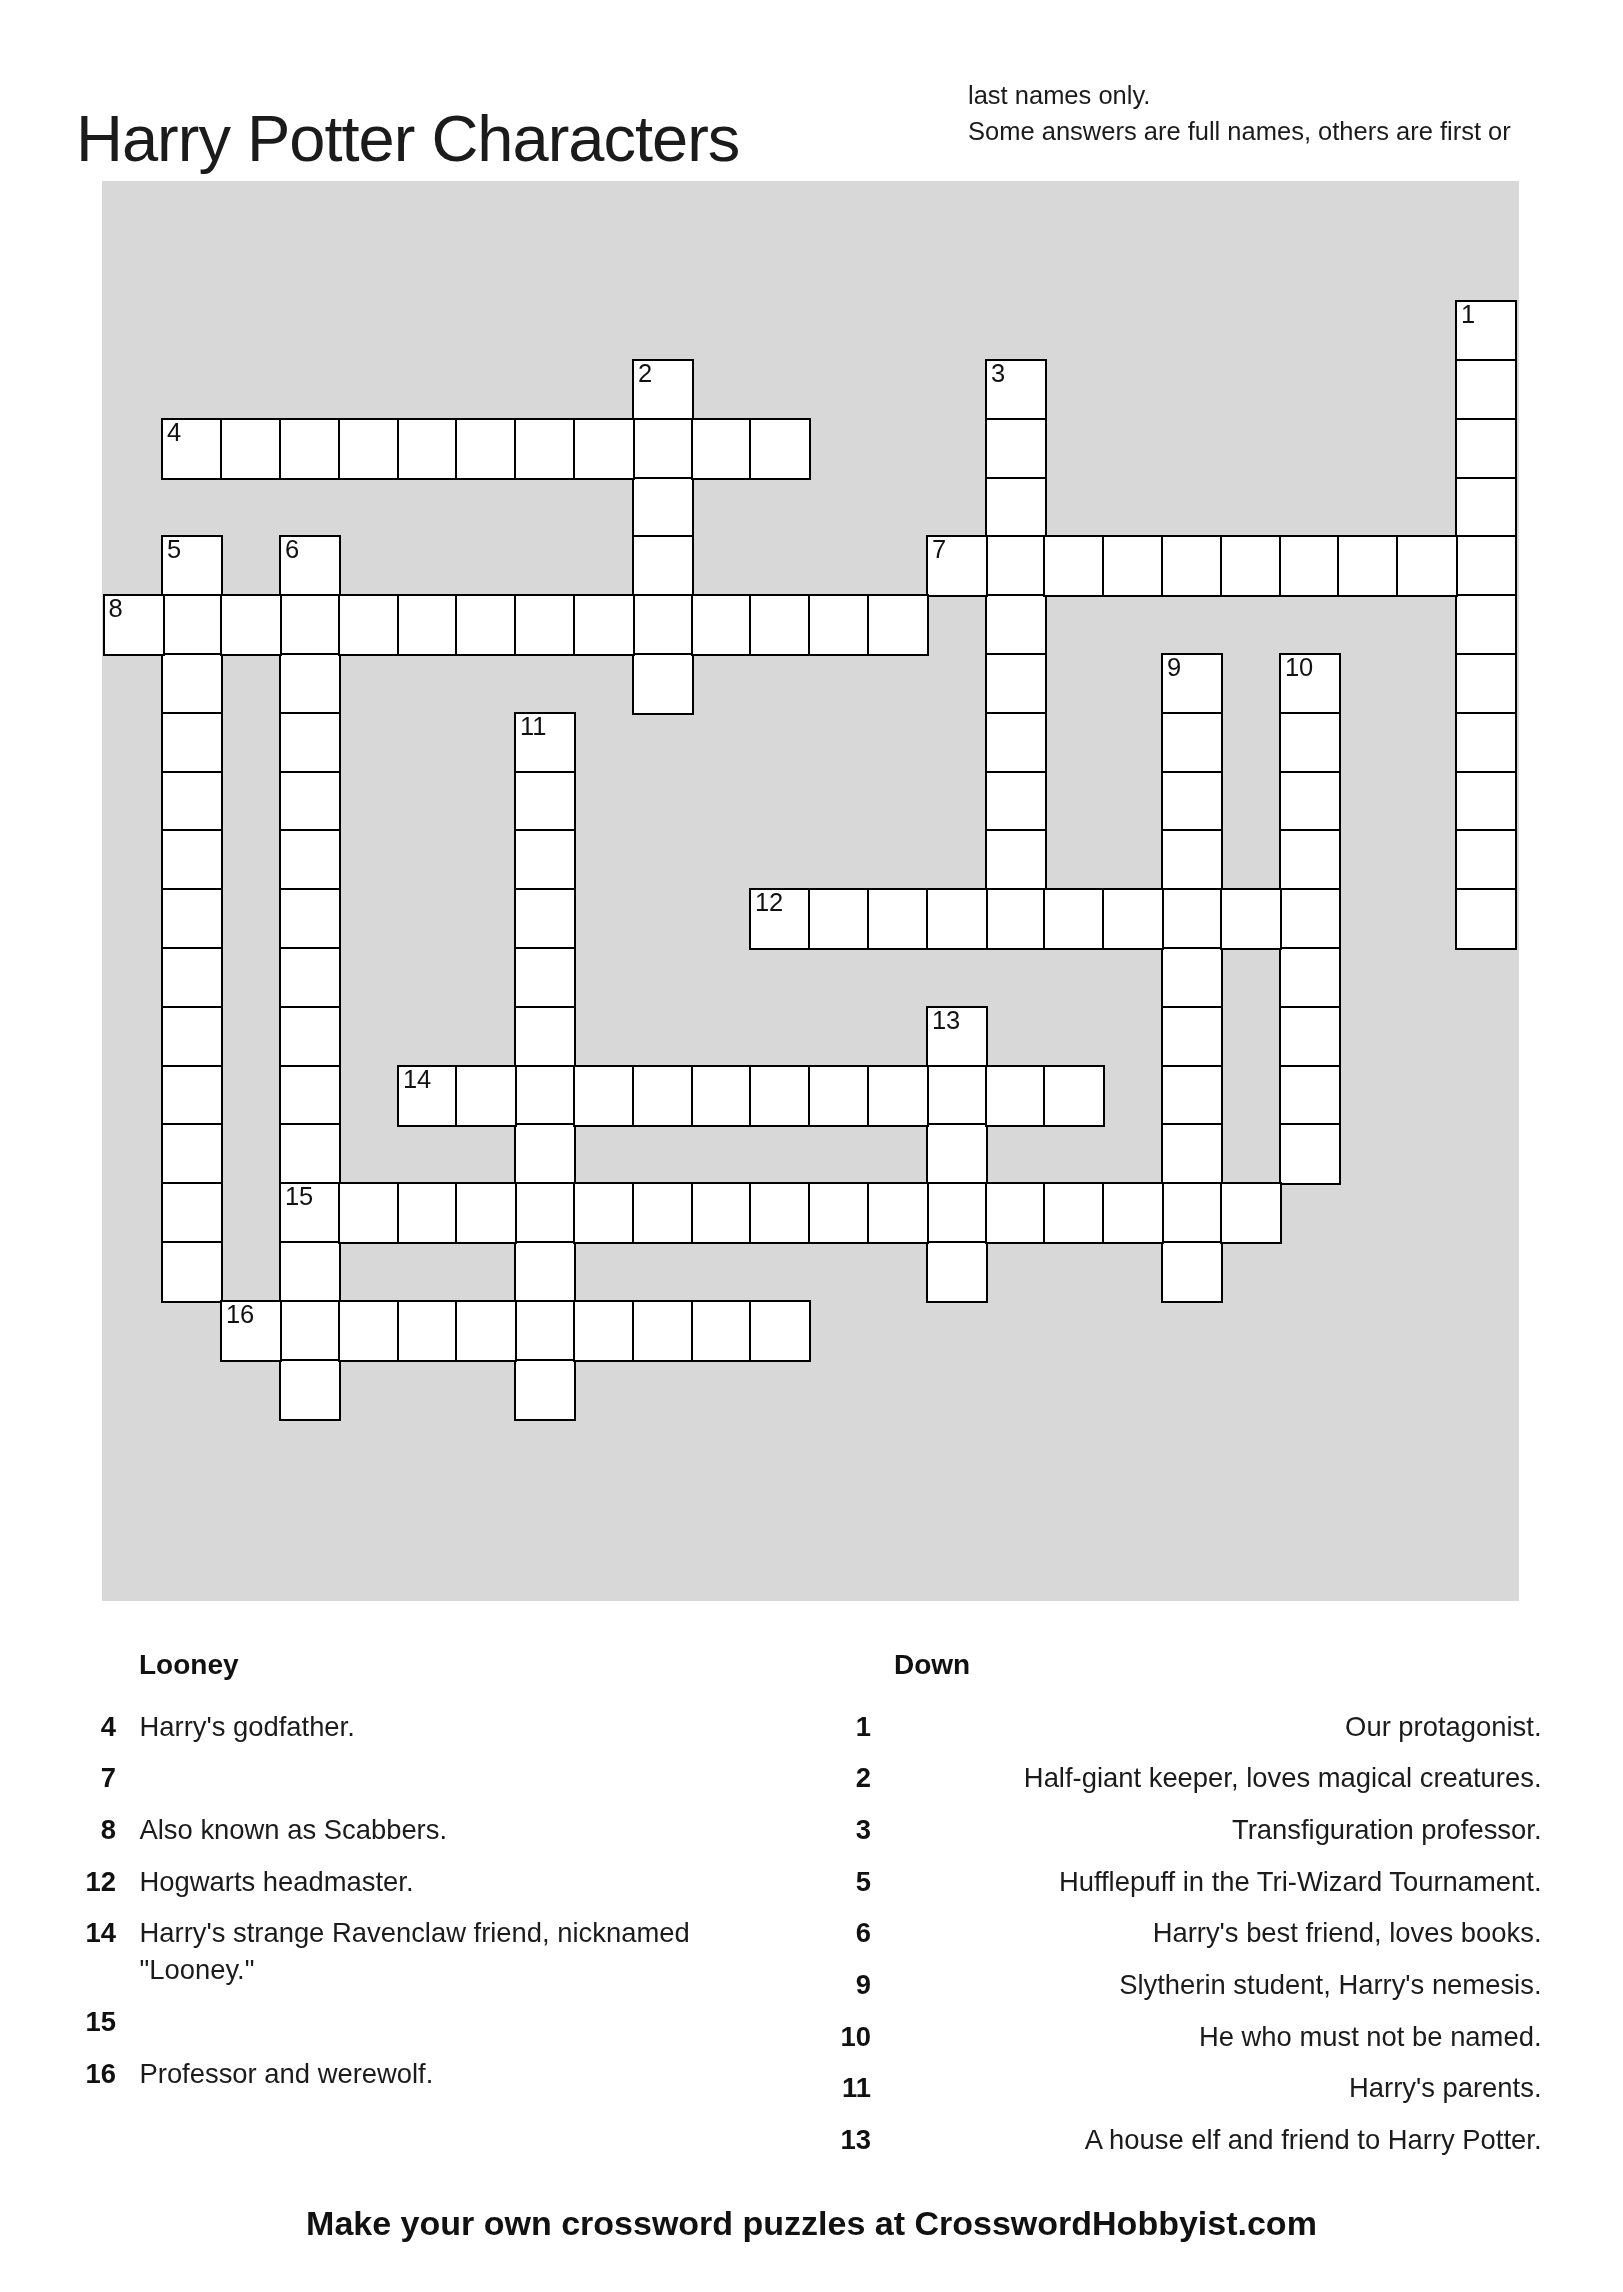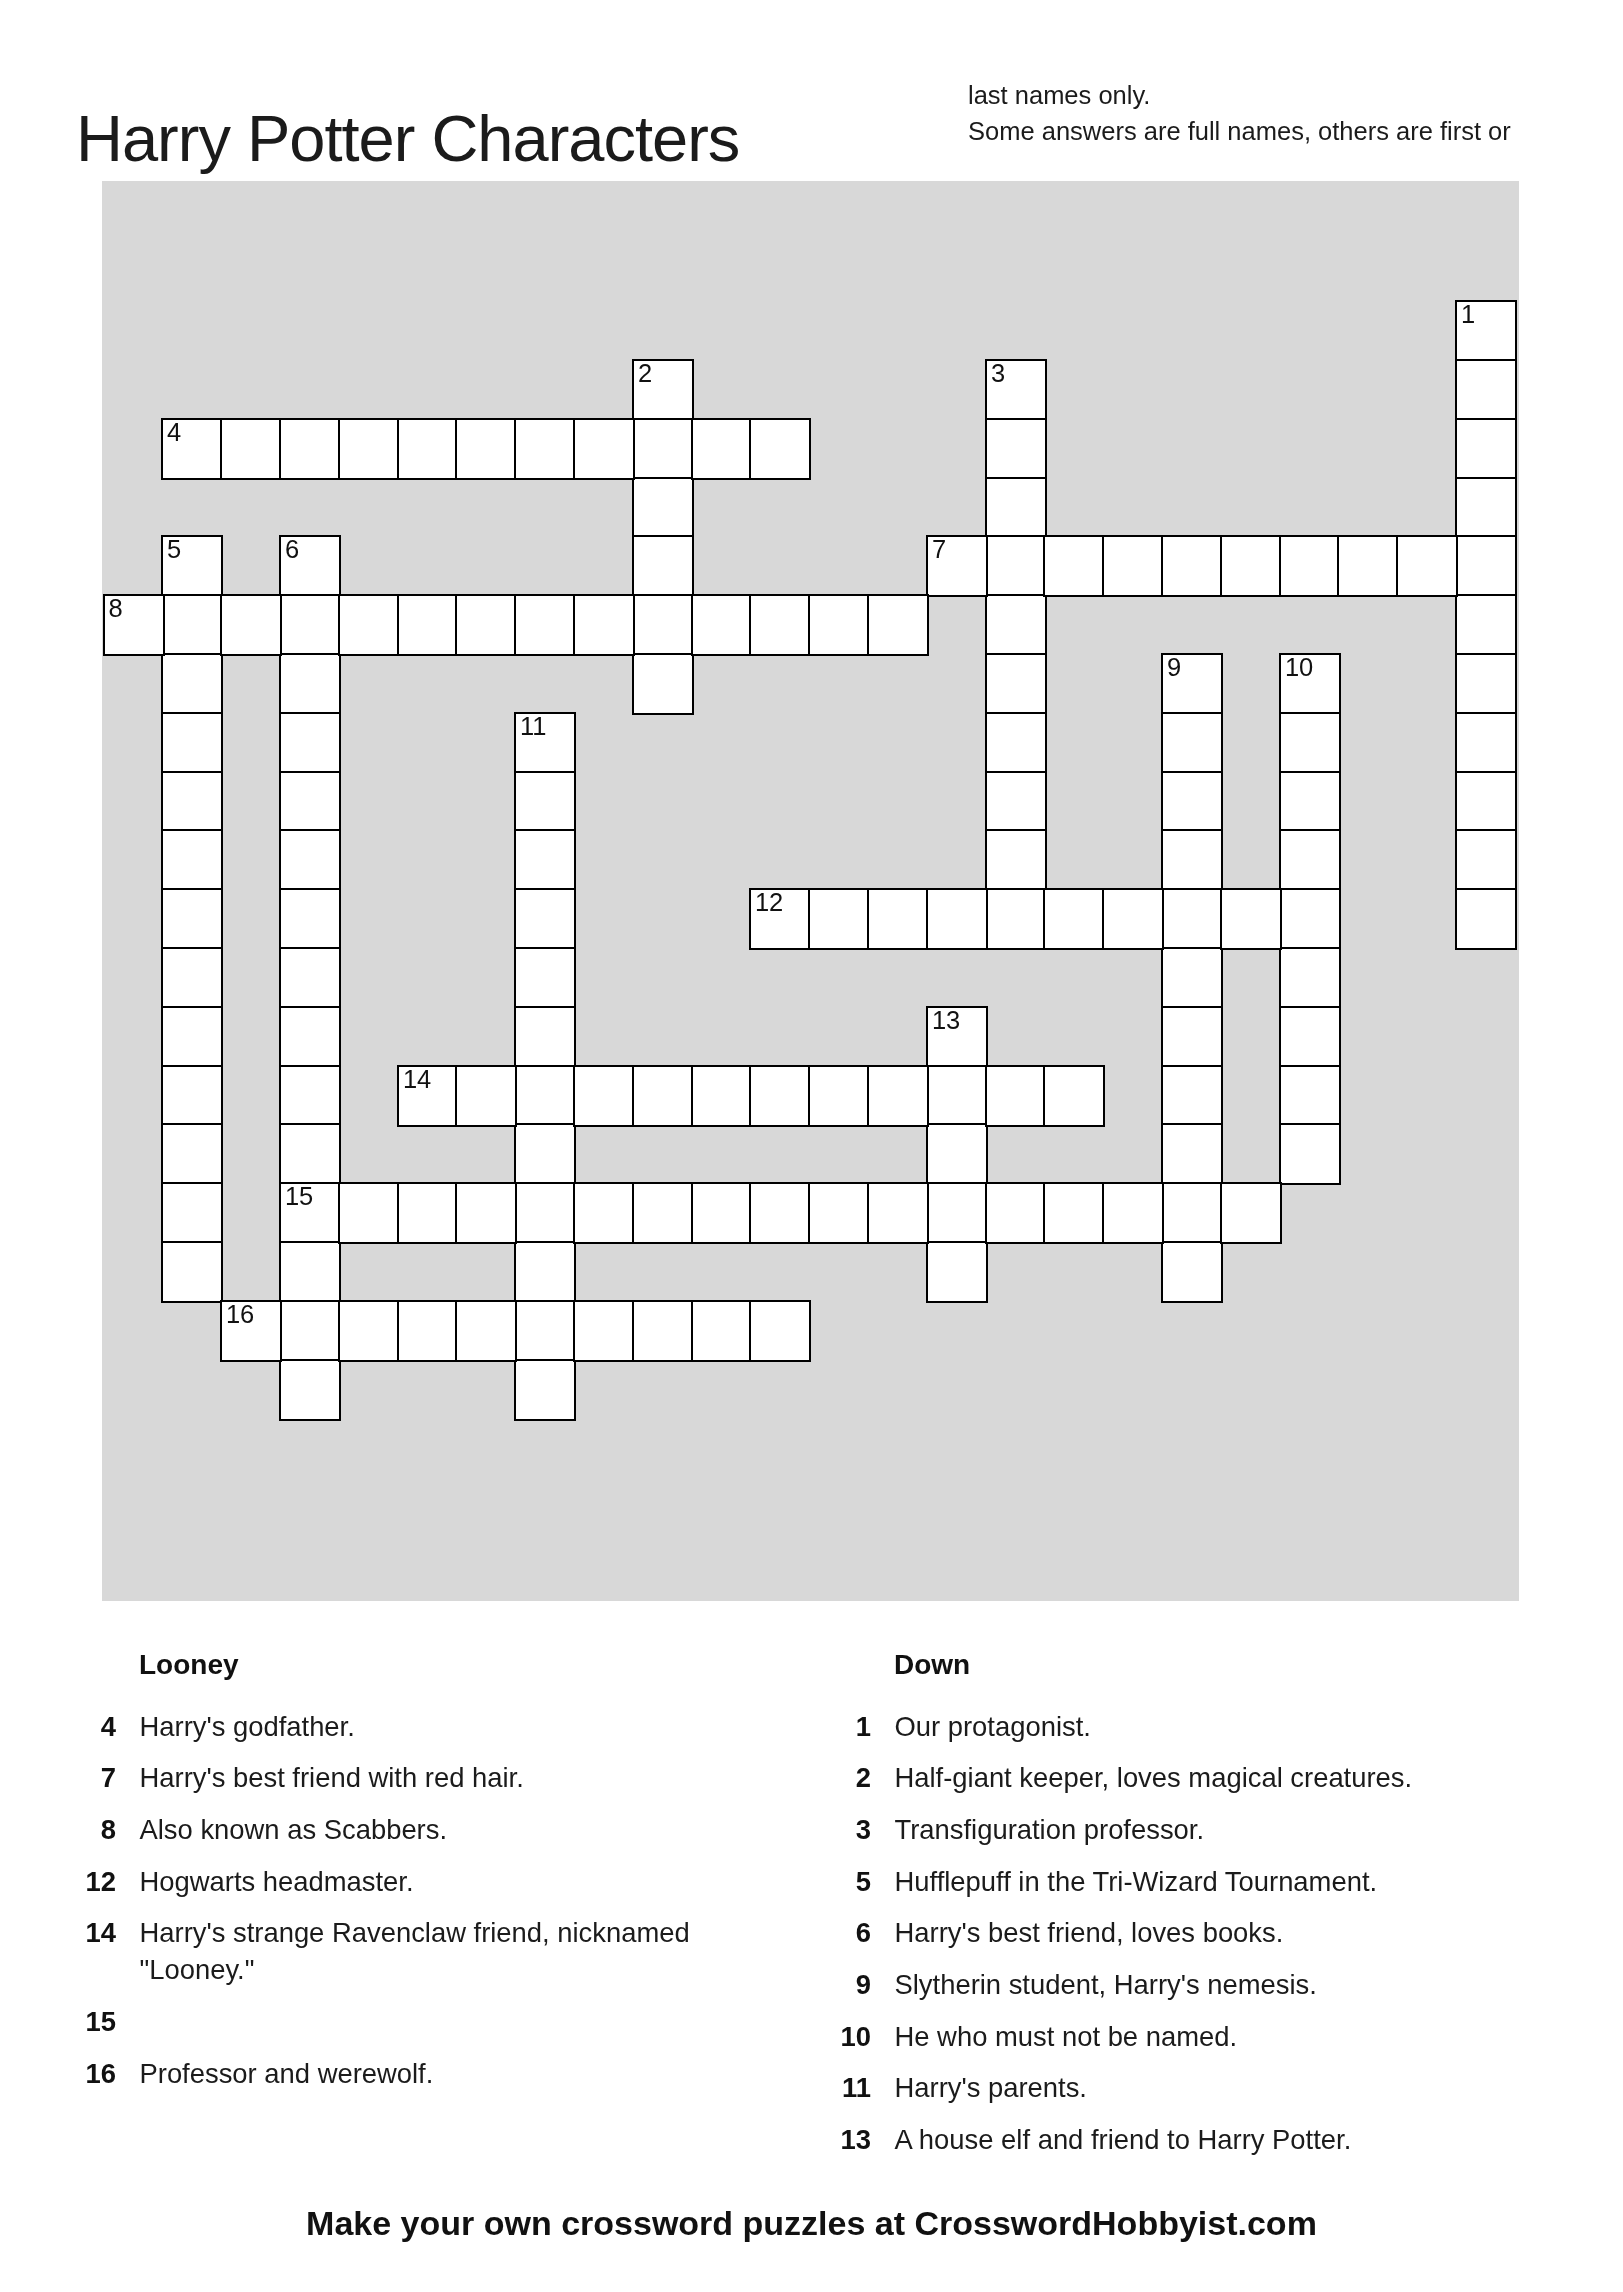--- a/index.html
+++ b/index.html
@@ -20,21 +20,21 @@
   }
   .cellnum{position:absolute;left:3.9px;top:-2px;font-size:25.5px;line-height:29px;color:#111;}
   .clues{position:absolute;top:1647px;}
   .clues h2{margin:0 0 25.5px 84px;font-size:28px;line-height:35px;font-weight:700;color:#111;}
   .clues.across{left:55px;width:686px;}
   .clues.down{left:810px;width:745px;}
   .clue{display:flex;margin-bottom:14.7px;}
   .cnum{flex:none;width:61px;margin-right:23.5px;text-align:right;font-weight:700;font-size:27.4px;line-height:37px;color:#111;}
   .ctext{font-size:27.4px;line-height:37px;color:#1b1b1b;}
   .across .ctext{width:588px;}
-  .down .ctext{width:647px;}
+  .down .ctext{width:647px;text-align:right;}
   .footer{
     position:absolute;left:0;top:2204px;width:1623px;text-align:center;
     font-size:34px;font-weight:700;color:#111;white-space:nowrap;
   }
 </style>
 </head>
 <body>
 
 <h1 class="title">Harry Potter Characters</h1>
 
@@ -241,21 +241,20 @@
 
 <section class="clues across">
   <h2>Looney</h2>
   <div id="across-list">
       <div class="clue">
         <span class="cnum">4</span>
         <span class="ctext">Harry's godfather.</span>
       </div>
       <div class="clue">
         <span class="cnum">7</span>
-        <span class="ctext">Harry's best friend with red hair.</span>
       </div>
       <div class="clue">
         <span class="cnum">8</span>
         <span class="ctext">Also known as Scabbers.</span>
       </div>
       <div class="clue">
         <span class="cnum">12</span>
         <span class="ctext">Hogwarts headmaster.</span>
       </div>
       <div class="clue">

